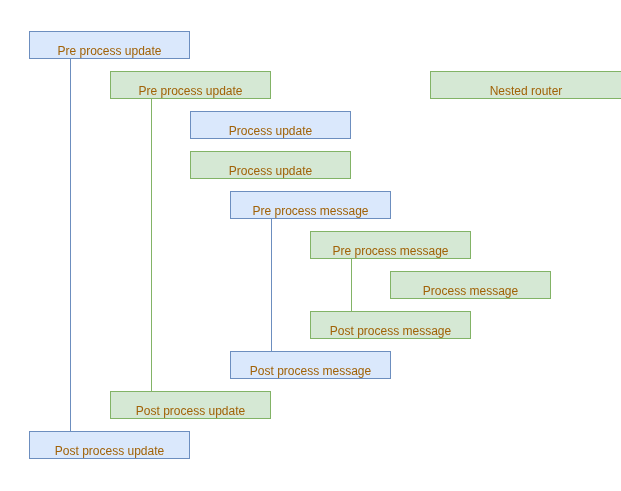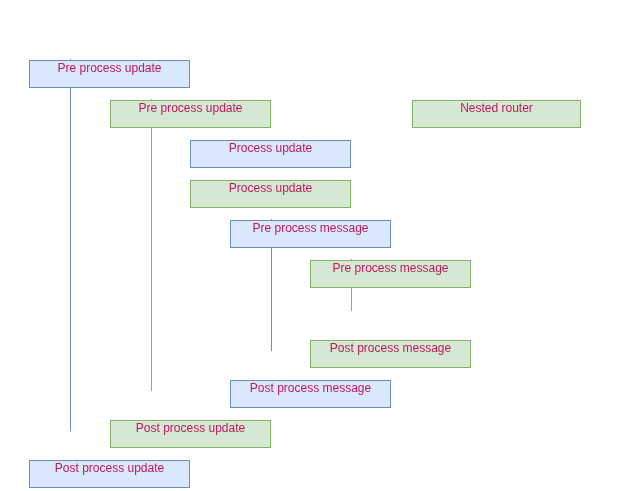--- a/index.html
+++ b/index.html
@@ -15,31 +15,30 @@
     position: relative;
     width: 621px;
     height: 491px;
     background: #ffffff;
     overflow: hidden;
   }
   .node {
     position: absolute;
     box-sizing: border-box;
     display: flex;
-    align-items: flex-start;
+    align-items: flex-end;
     justify-content: center;
     font-size: 12px;
     line-height: 14px;
-    color: #be185d;
+    color: #a16207;
     text-align: center;
     border-style: solid;
     border-width: 1px;
     white-space: nowrap;
     user-select: none;
-    margin-top: 29px;
   }
   .node.blue {
     background: #dae8fc;
     border-color: #6c8ebf;
   }
   .node.green {
     background: #d5e8d4;
     border-color: #82b366;
   }
   .node-label {
@@ -73,28 +72,31 @@
     </div>
     <div class="node green" style="left: 190px; top: 151px; width: 161px; height: 28px;">
       <span class="node-label">Process update</span>
     </div>
     <div class="node blue" style="left: 230px; top: 191px; width: 161px; height: 28px;">
       <span class="node-label">Pre process message</span>
     </div>
     <div class="node green" style="left: 310px; top: 231px; width: 161px; height: 28px;">
       <span class="node-label">Pre process message</span>
     </div>
+    <div class="node green" style="left: 390px; top: 271px; width: 161px; height: 28px;">
+      <span class="node-label">Process message</span>
+    </div>
     <div class="node green" style="left: 310px; top: 311px; width: 161px; height: 28px;">
       <span class="node-label">Post process message</span>
     </div>
     <div class="node blue" style="left: 230px; top: 351px; width: 161px; height: 28px;">
       <span class="node-label">Post process message</span>
     </div>
     <div class="node green" style="left: 110px; top: 391px; width: 161px; height: 28px;">
       <span class="node-label">Post process update</span>
     </div>
     <div class="node blue" style="left: 29px; top: 431px; width: 161px; height: 28px;">
       <span class="node-label">Post process update</span>
     </div>
-    <div class="node green" style="left: 412px; top: 71px; width: 169px; height: 28px;">
+    <div class="node green" style="left: 430px; top: 71px; width: 192px; height: 28px;">
       <span class="node-label">Nested router</span>
     </div>
   </div>
 
 </body></html>

